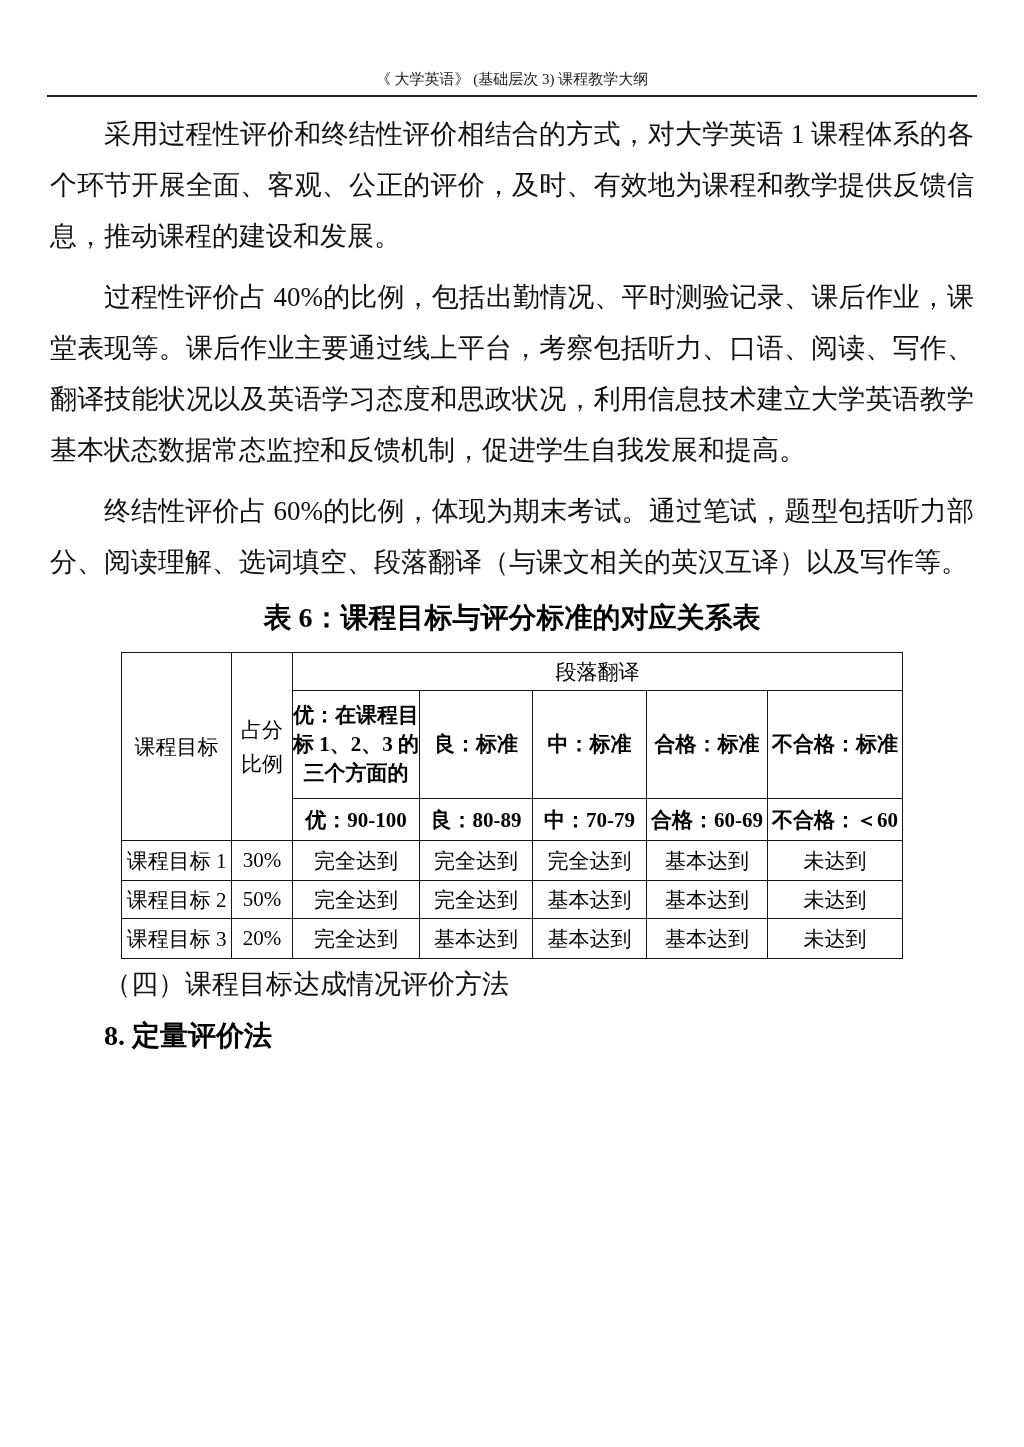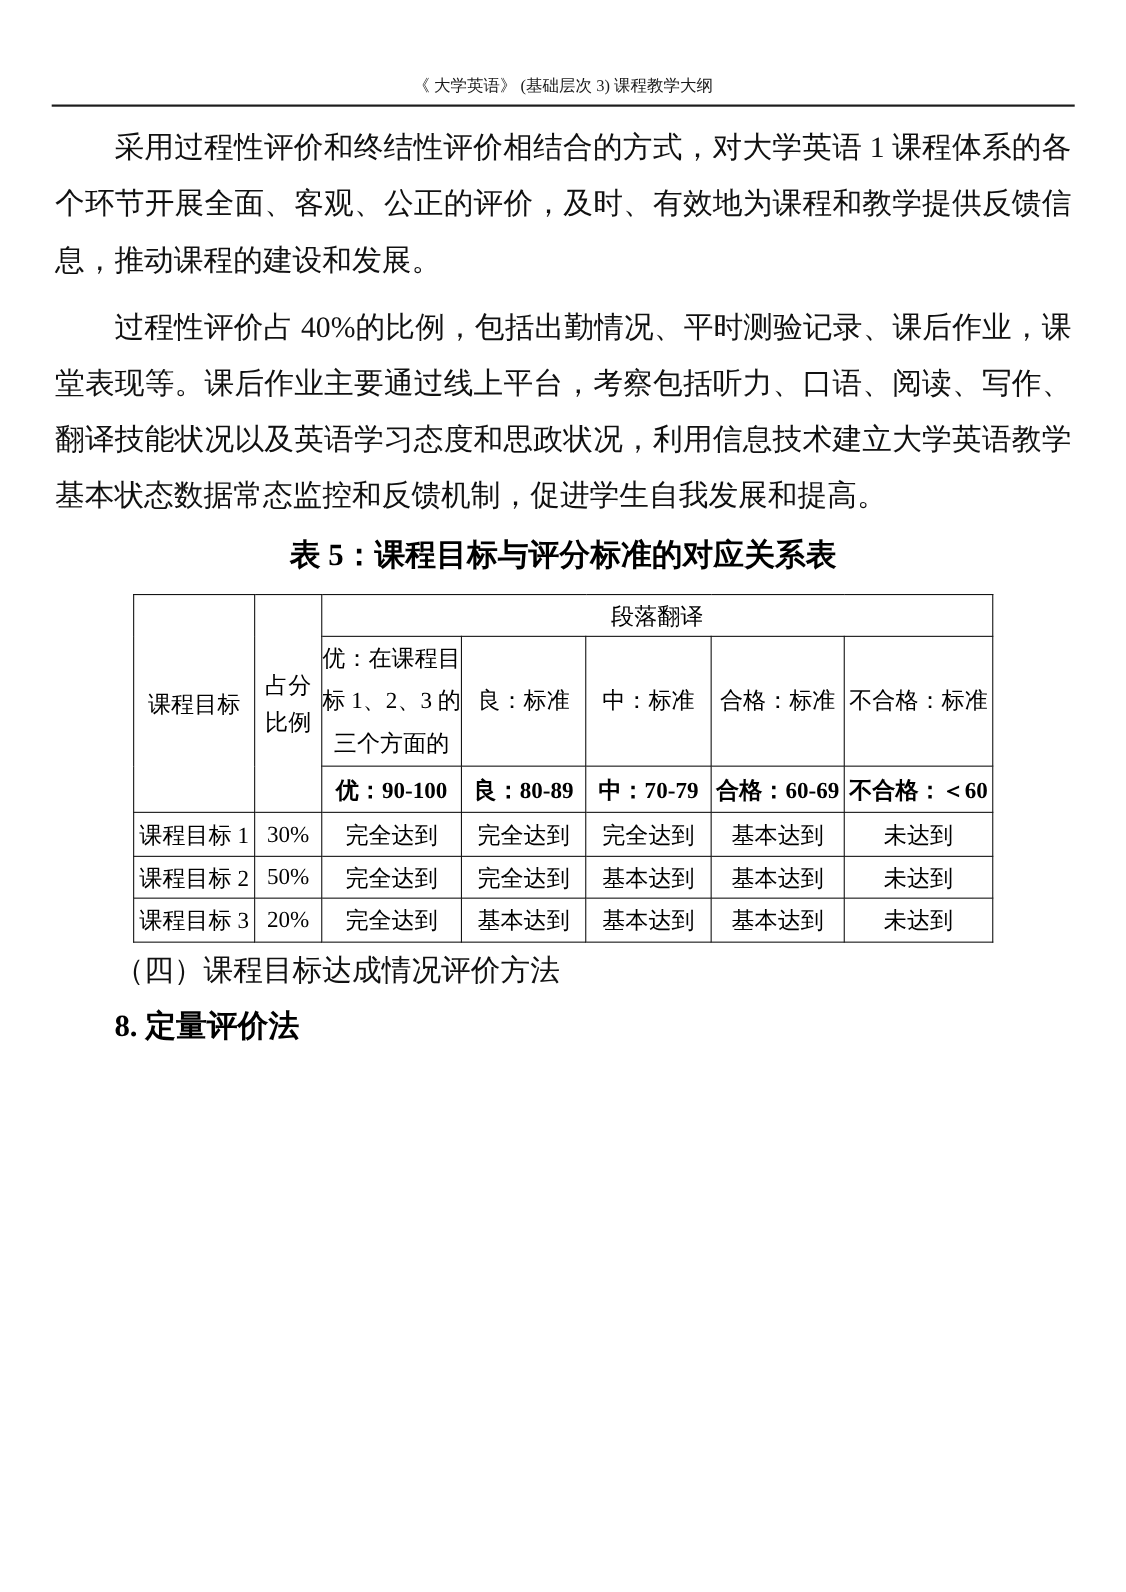--- a/index.html
+++ b/index.html
@@ -59,21 +59,21 @@
   }
   tr.h1 { height: 38px; }
   tr.h2 { height: 108px; }
   tr.h3 { height: 42px; }
   tr.d1 { height: 40px; }
   tr.d2 { height: 38px; }
   tr.d3 { height: 40px; }
   td.corner { font-weight: normal; }
   td.pct { padding: 0 2px; line-height: 34px; }
   td.span-h { font-weight: normal; }
-  td.lvl { font-weight: normal; line-height: 39px; padding: 0 6px; }
+  td.lvl { font-weight: bold; line-height: 29px; padding: 0 6px; }
   td.lvl-left { text-align: left; padding: 0 8px 0 11px; }
   td.rng { font-weight: bold; }
   td.data { color: #3a3a3a; }
   td.data-left { text-align: left; padding-left: 14px; }
   .sub-heading {
     font-size: 28px;
     font-weight: bold;
     line-height: 51px;
     margin: 0 0 0 54px;
     color: #000000;
@@ -97,22 +97,23 @@
 
 <div class="page">
 
   <div class="doc-header-title">《 大学英语》 (基础层次 3) 课程教学大纲</div>
   <div class="header-rule"></div>
 
   <div class="body-text">
 
     <p class="body">采用过程性评价和终结性评价相结合的方式，对大学英语 1 课程体系的各个环节开展全面、客观、公正的评价，及时、有效地为课程和教学提供反馈信息，推动课程的建设和发展。</p>
     <p class="body">过程性评价占 40%的比例，包括出勤情况、平时测验记录、课后作业，课堂表现等。课后作业主要通过线上平台，考察包括听力、口语、阅读、写作、翻译技能状况以及英语学习态度和思政状况，利用信息技术建立大学英语教学基本状态数据常态监控和反馈机制，促进学生自我发展和提高。</p>
+    <p class="body">终结性评价占 60%的比例，体现为期末考试。通过笔试，题型包括听力部分、阅读理解、选词填空、段落翻译（与课文相关的英汉互译）以及写作等。</p>
 
-    <div class="table-title">表 5：课程目标与评分标准的对应关系表</div>
+    <div class="table-title">表 6：课程目标与评分标准的对应关系表</div>
 
     <table class="score-table">
       <colgroup>
         <col style="width:110px">
         <col style="width:61px">
         <col style="width:127px">
         <col style="width:113px">
         <col style="width:114px">
         <col style="width:121px">
         <col style="width:135px">

